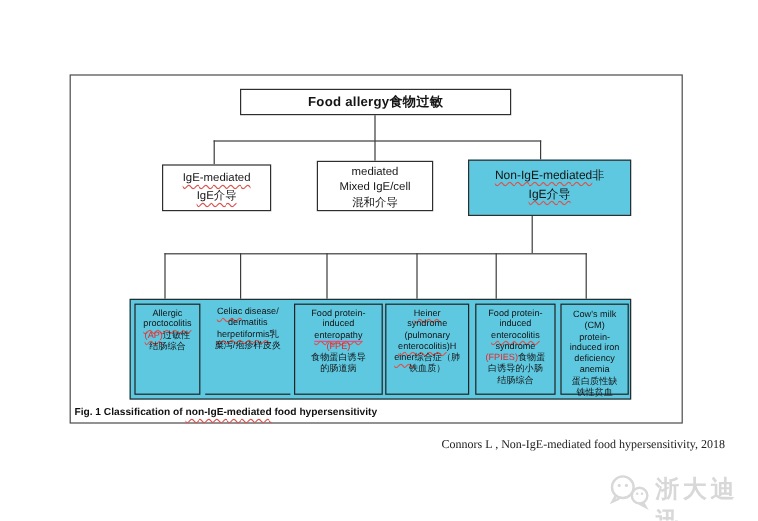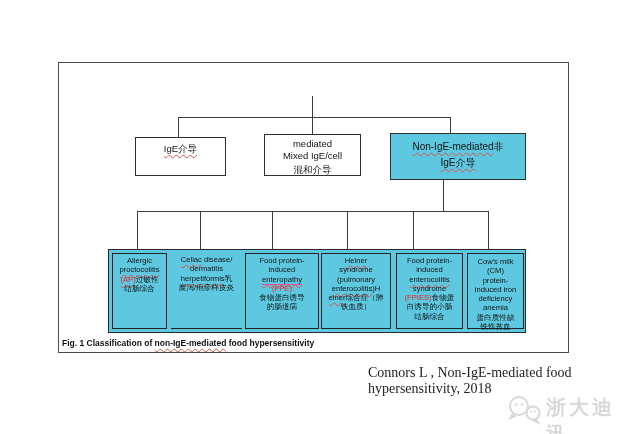--- a/index.html
+++ b/index.html
@@ -38,40 +38,42 @@
   .leaf3 { left:245px; width:74px; }
   .leaf4 { left:321px; width:70px; }
   .leaf5 { left:396px; width:67px; }
   .leaf6 { left:467px; width:57px; padding-top:3px; }
   .sq { text-decoration-line:underline; text-decoration-style:wavy;
         text-decoration-color:#d9534f; text-decoration-thickness:1px; text-underline-offset:2px; }
   .ul { border-bottom:1px solid #ec4899;margin-top:24px; }
   .red { color:#e8262b; }
   .caption { position:absolute; left:62px; top:338px; font-size:8.5px; font-weight:bold; color:#101010; }
   .citation { position:absolute; left:368px; top:365px; font-family:"Liberation Serif", serif;
-              font-size:14px; color:#222; }
+              font-size:10px; color:#222; }
   .wm-text { position:absolute; left:546px; top:394px; font-size:20px; color:#d8d8d8;
              letter-spacing:3px; font-weight:bold; }
   .wm-icon { position:absolute; left:505px; top:394px; }
 </style>
 </head>
 <body>
 
 <div class="page">
 
   <div class="frame"></div>
 
+  <div class="box topbox">Food allergy食物过敏</div>
 
   <div class="line" style="left:312px; top:96px;  width:1px; height:21px;"></div>
   <div class="line" style="left:178px; top:117px; width:273px; height:1px;"></div>
   <div class="line" style="left:178px; top:117px; width:1px; height:20px;"></div>
   <div class="line" style="left:312px; top:117px; width:1px; height:17px;"></div>
   <div class="line" style="left:450px; top:117px; width:1px; height:16px;"></div>
 
   <div class="box igebox">
+    <div><span class="sq">IgE-mediated</span></div>
     <div><span class="sq">IgE介导</span></div>
   </div>
 
   <div class="box mixedbox">
     <div>mediated</div>
     <div>Mixed IgE/cell</div>
     <div class="cnline">混和介导</div>
   </div>
 
   <div class="box cyan nonigebox">

